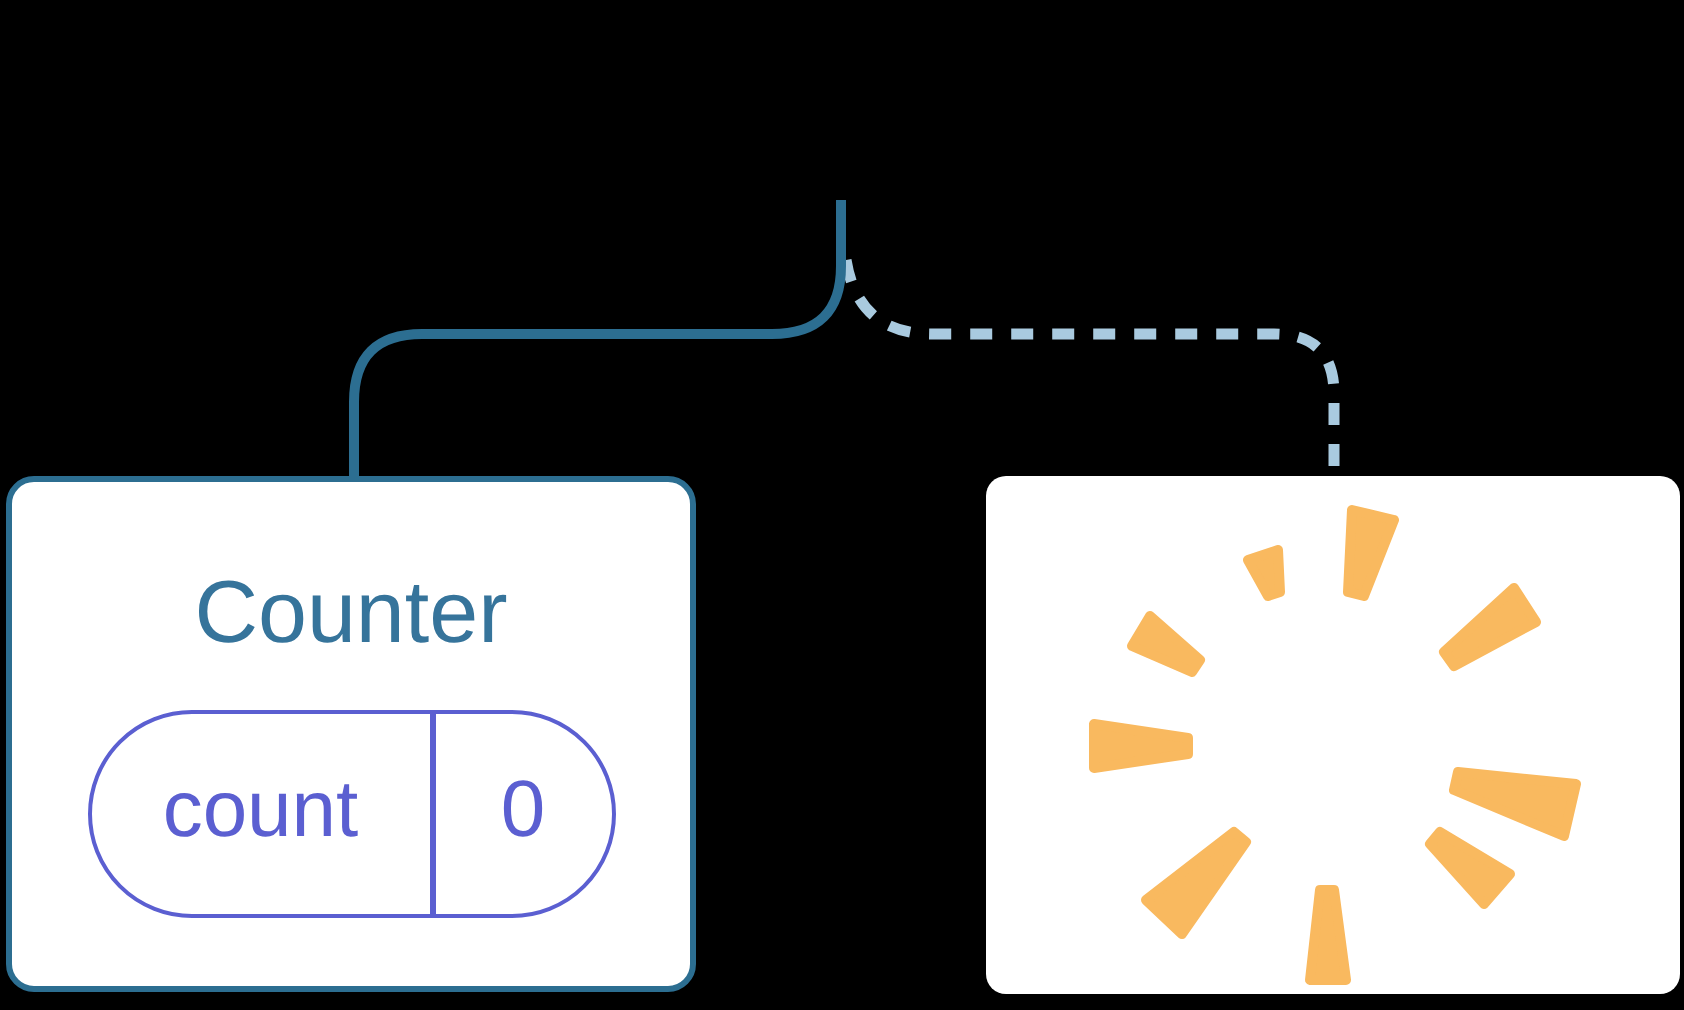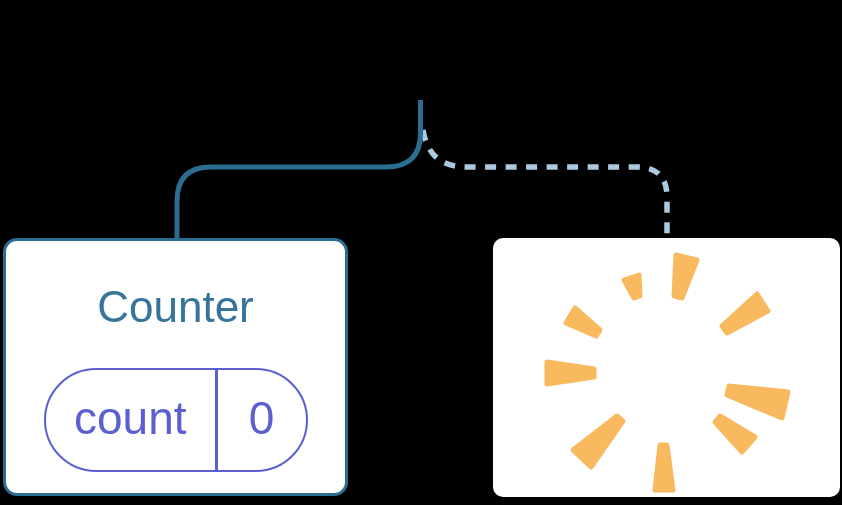--- a/index.html
+++ b/index.html
@@ -27,41 +27,41 @@
     border:4px solid var(--teal-border);border-radius:14px;
     display:flex;align-items:center;justify-content:center;
   }
   .root-label{
     color:var(--teal-text);font-size:40px;font-weight:500;line-height:1;
     padding-bottom:4px;
   }
   .counter-node{
     left:3px;top:238px;width:345px;height:258px;
     border:3.5px solid var(--teal-border);border-radius:14px;
-    display:flex;flex-direction:column;align-items:center;gap:13px;
+    display:flex;flex-direction:column;align-items:center;
   }
   .counter-title{
     margin-top:44px;color:var(--teal-text);
     font-size:44px;font-weight:500;line-height:1;
   }
   .state-pill{
     margin-top:26px;box-sizing:border-box;
     width:264px;height:104px;
     border:2.5px solid var(--purple);border-radius:52px;
     display:flex;align-items:stretch;overflow:hidden;
   }
   .state-key-cell{
     flex:1;display:flex;align-items:center;justify-content:center;
   }
   .state-divider{width:2.5px;background:var(--purple);}
   .state-value-cell{
     width:88px;display:flex;align-items:center;justify-content:center;
   }
   .state-text{
-    color:var(--purple);font-size:46px;font-weight:400;line-height:1;
+    color:var(--purple);font-size:40px;font-weight:400;line-height:1;
     padding-bottom:4px;
   }
   .removed-node{
     left:493px;top:238px;width:347px;height:259px;
     border-radius:10px;
   }
   .poof-svg{position:absolute;left:0;top:0;width:347px;height:259px;}
 </style>
 </head>
 <body>

